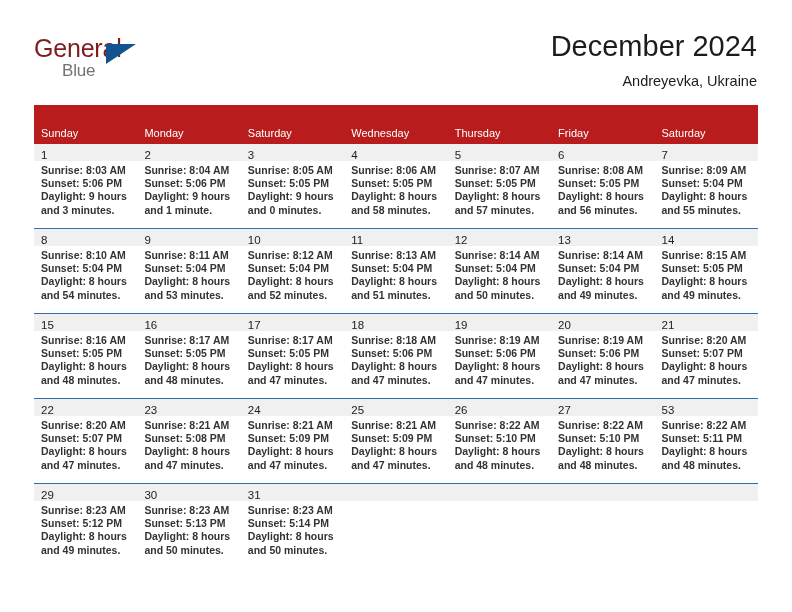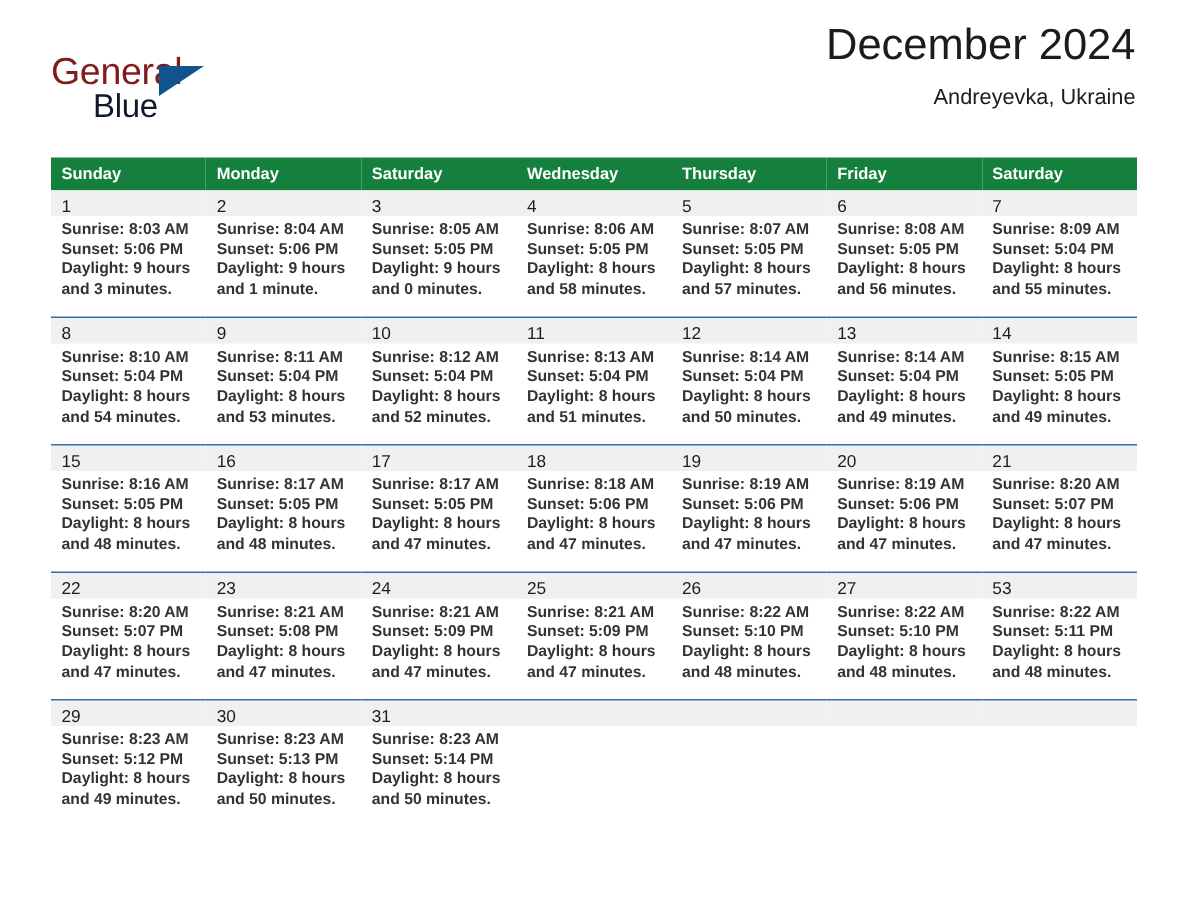--- a/index.html
+++ b/index.html
@@ -44,40 +44,40 @@
     font-size: 25px;
     color: #7f1d1d;
     letter-spacing: -0.2px;
     line-height: 28px;
     font-family: "Liberation Sans", sans-serif;
   }
   .brand-blue {
     position: absolute;
     left: 28px;
     top: 23px;
-    font-size: 22px;
-    color: #0f172a;
+    font-size: 17px;
+    color: #737373;
     letter-spacing: -0.2px;
     line-height: 28px;
     font-family: "Liberation Sans", sans-serif;
   }
   .brand-triangle {
     position: absolute;
     left: 72px;
     top: 10px;
     width: 0;
     height: 0;
     border-left: 30px solid #12548f;
     border-bottom: 20px solid transparent;
   }
 
   .title-block {
     position: absolute;
     right: 35px;
-    top: 12px;
+    top: 28px;
     text-align: right;
   }
   .cal-title {
     font-size: 29px;
     color: #1c1c1c;
     line-height: 36px;
     white-space: nowrap;
   }
   .cal-subtitle {
     font-size: 14.5px;
@@ -91,26 +91,26 @@
   .calendar {
     position: absolute;
     left: 34px;
     top: 105px;
     width: 724px;
     border-collapse: collapse;
     table-layout: fixed;
   }
 
   .calendar th {
-    background: #15803d;
+    background: #b91c1c;
     color: #ffffff;
     font-size: 11px;
-    font-weight: bold;
+    font-weight: normal;
     text-align: left;
-    padding: 5px 0 5px 7px;
+    padding: 22px 0 5px 7px;
     height: 9px;
     line-height: 12px;
     border: none;
   }
 
   .calendar td {
     width: 103.42px;
     vertical-align: top;
     padding: 0;
     border: none;

